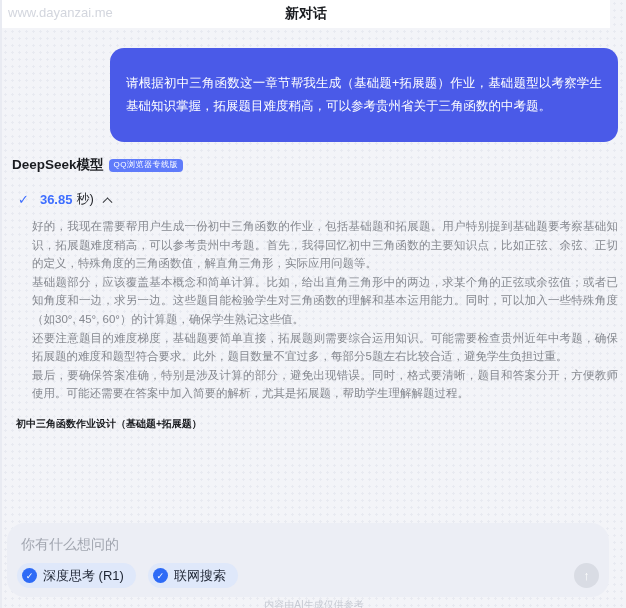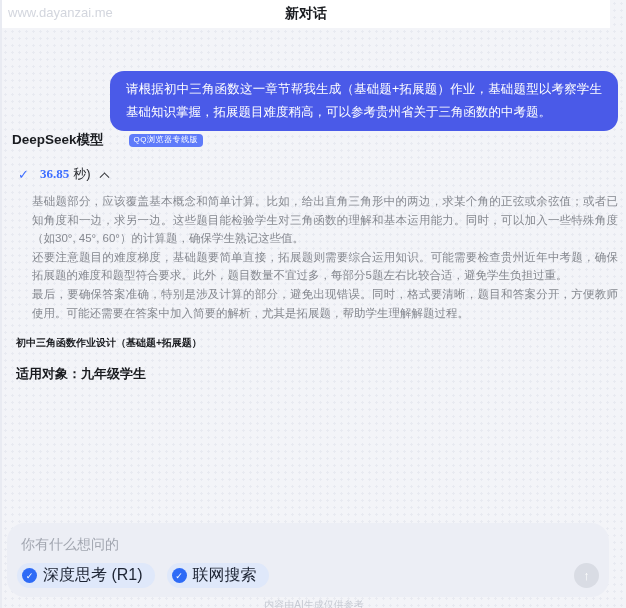--- a/index.html
+++ b/index.html
@@ -17,36 +17,35 @@
     background:#ffffff; display:flex; align-items:center; justify-content:center;
   }
   .topbar-title { font-size:14px; font-weight:bold; color:var(--text_dark); }
   .watermark {
     position:absolute; top:5px; left:6px; font-size:13px; color:#d3d6de; z-index:5;
   }
   .main { position:absolute; top:28px; left:0; right:0; padding:0 8px; }
   .user-row { display:flex; justify-content:flex-end; margin-top:20px; padding-right:0; }
   .bubble {
     max-width:508px; background:var(--accent_blue); color:#ffffff;
-    border-radius:14px; padding:7px 16px; font-size:12.5px; line-height:23px;
+    border-radius:14px; padding:24px 16px; font-size:12.5px; line-height:23px;
     text-align:justify;
-    margin-top:23px;
   }
-  .model-row { display:flex; align-items:center; padding-left:2px;gap:20px; }
+  .model-row { display:flex; align-items:center; margin-top:14px; padding-left:2px; }
   .model-name { font-size:13.5px; font-weight:bold; color:var(--text_dark); }
   .model-badge {
     margin-left:5px; background:var(--badge_blue); color:#ffffff;
     font-size:8px; line-height:1; padding:2px 5px 3px; border-radius:4px; letter-spacing:0.5px;
   }
   .thought-header {
     display:flex; align-items:center; margin-top:16px; padding-left:8px;
     font-size:13px; color:#25272c; cursor:pointer;
   }
   .check-icon { color:var(--link_blue); font-weight:bold; font-size:13px; margin-right:7px; }
-  .thought-duration { color:var(--link_blue); font-weight:bold; margin:0 4px;font-family:Liberation Serif, serif; }
+  .thought-duration { color:var(--link_blue); font-weight:bold; margin:0 4px; }
   .chevron-up {
     width:7px; height:7px; border-left:1.6px solid #2f3136; border-top:1.6px solid #2f3136;
     transform:rotate(45deg) translate(2px,2px); margin-left:10px;
   }
   .thought-body {
     margin-top:9px; padding-left:22px; padding-right:0;
     font-size:11.5px; line-height:18.6px; color:var(--text_gray); text-align:justify;
   }
   .thought-body p { margin:0; }
   .answer-title { margin-top:14px; padding-left:6px; font-size:10px; font-weight:bold; color:var(--text_dark); }
@@ -66,21 +65,21 @@
   }
   .pill {
     display:flex; align-items:center; background:var(--pill_bg); border-radius:14px;
     height:25px; padding:0 12px 0 5px; margin-right:12px; cursor:pointer;
   }
   .pill-check {
     width:15px; height:15px; border-radius:50%; background:var(--pill_check);
     color:#ffffff; font-size:9px; display:flex; align-items:center; justify-content:center;
     margin-right:6px; font-weight:bold;
   }
-  .pill-label { font-size:16px; color:#1d2433; }
+  .pill-label { font-size:13px; color:#1d2433; }
   .send-button {
     margin-left:auto; width:25px; height:25px; border-radius:50%;
     background:var(--send_bg); border:none; color:#ffffff; font-size:13px; font-weight:bold;
     display:flex; align-items:center; justify-content:center; cursor:pointer;
   }
   .disclaimer {
     position:absolute; bottom:-4px; left:0; right:0; text-align:center;
     font-size:10px; color:#c6cad3;
   }
 </style>
@@ -106,27 +105,27 @@
     </div>
 
     <div class="thought-header">
       <span class="check-icon">✓</span>
       <span class="thought-duration">36.85</span>
       <span>秒)</span>
       <span class="chevron-up"></span>
     </div>
 
     <div class="thought-body">
+      <p>好的，我现在需要帮用户生成一份初中三角函数的作业，包括基础题和拓展题。用户特别提到基础题要考察基础知识，拓展题难度稍高，可以参考贵州中考题。首先，我得回忆初中三角函数的主要知识点，比如正弦、余弦、正切的定义，特殊角度的三角函数值，解直角三角形，实际应用问题等。</p>
       <p>基础题部分，应该覆盖基本概念和简单计算。比如，给出直角三角形中的两边，求某个角的正弦或余弦值；或者已知角度和一边，求另一边。这些题目能检验学生对三角函数的理解和基本运用能力。同时，可以加入一些特殊角度（如30°, 45°, 60°）的计算题，确保学生熟记这些值。</p>
       <p>还要注意题目的难度梯度，基础题要简单直接，拓展题则需要综合运用知识。可能需要检查贵州近年中考题，确保拓展题的难度和题型符合要求。此外，题目数量不宜过多，每部分5题左右比较合适，避免学生负担过重。</p>
       <p>最后，要确保答案准确，特别是涉及计算的部分，避免出现错误。同时，格式要清晰，题目和答案分开，方便教师使用。可能还需要在答案中加入简要的解析，尤其是拓展题，帮助学生理解解题过程。</p>
     </div>
 
     <div class="answer-title">初中三角函数作业设计（基础题+拓展题）</div>
-    <div class="answer-audience">适用对象：九年级学生</div>
 
   </div>
 
   <div class="composer">
     <input class="composer-input" type="text" placeholder="你有什么想问的" style="">
     <div class="composer-bottom">
       <div class="pill">
         <span class="pill-check">✓</span>
         <span class="pill-label">深度思考 (R1)</span>
       </div>

